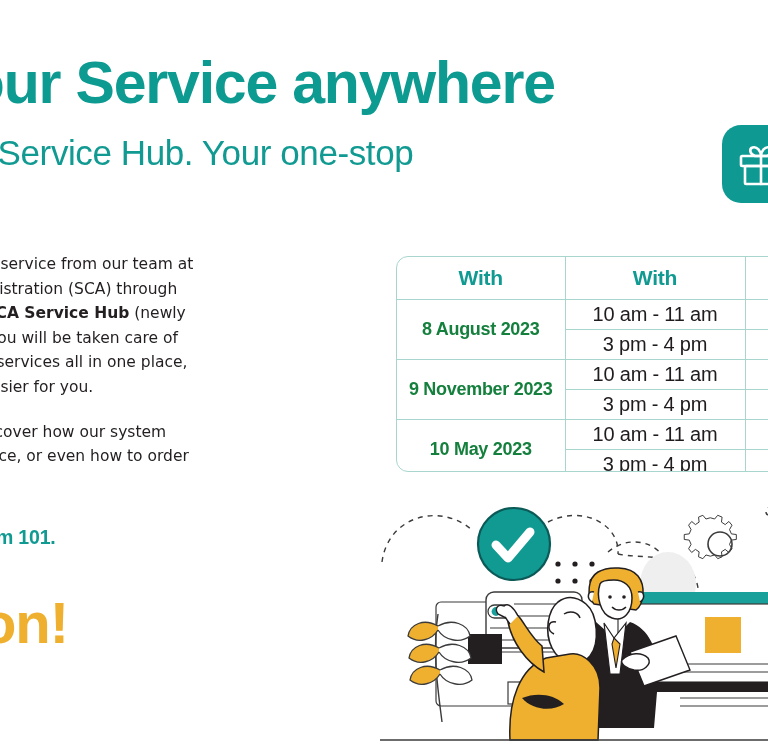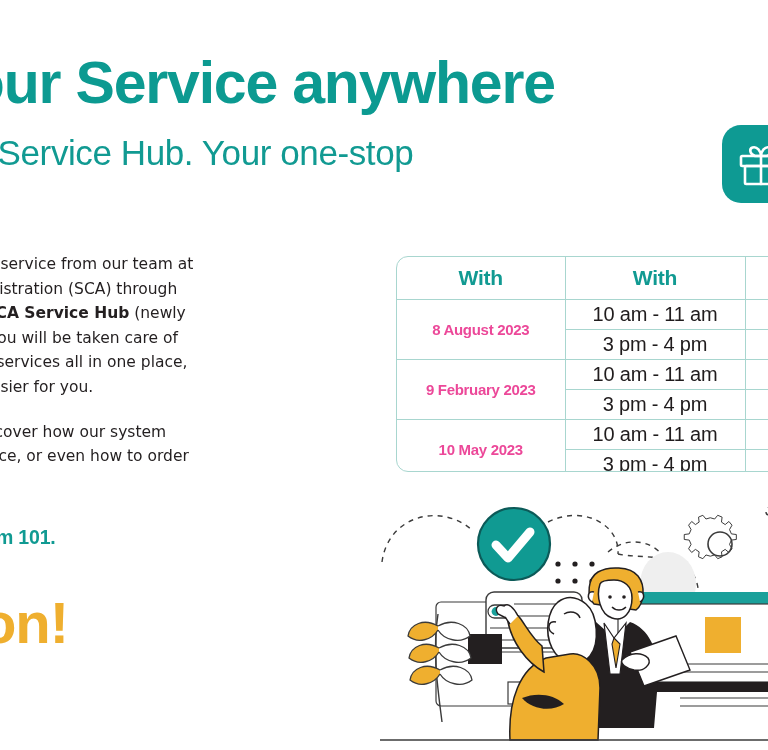--- a/index.html
+++ b/index.html
@@ -138,23 +138,23 @@
   }
   .schedule tr.head th {
     height: 42px;
     font-size: 21px;
     font-weight: 700;
     color: #119A92;
     letter-spacing: -0.2px;
     border-top: none;
   }
   .schedule td.date-cell {
-    font-size: 15px;
-    font-weight: 700;
-    color: #ec4899;
+    font-size: 18px;
+    font-weight: 700;
+    color: #15803d;
     letter-spacing: -0.3px;
   }
   .schedule td.time-cell {
     height: 29px;
     font-size: 20px;
     font-weight: 400;
     color: #201C1D;
     letter-spacing: -0.2px;
   }
   .schedule td.extra-cell { background: #ffffff; }
@@ -229,21 +229,21 @@
           <td class="date-cell" rowspan="2">8 August 2023</td>
           <td class="time-cell">10 am - 11 am</td>
           <td class="extra-cell"></td>
         </tr>
         <tr>
           <td class="time-cell">3 pm - 4 pm</td>
           <td class="extra-cell"></td>
         </tr>
 
         <tr>
-          <td class="date-cell" rowspan="2">9 February 2023</td>
+          <td class="date-cell" rowspan="2">9 November 2023</td>
           <td class="time-cell">10 am - 11 am</td>
           <td class="extra-cell"></td>
         </tr>
         <tr>
           <td class="time-cell">3 pm - 4 pm</td>
           <td class="extra-cell"></td>
         </tr>
 
         <tr>
           <td class="date-cell" rowspan="2">10 May 2023</td>

